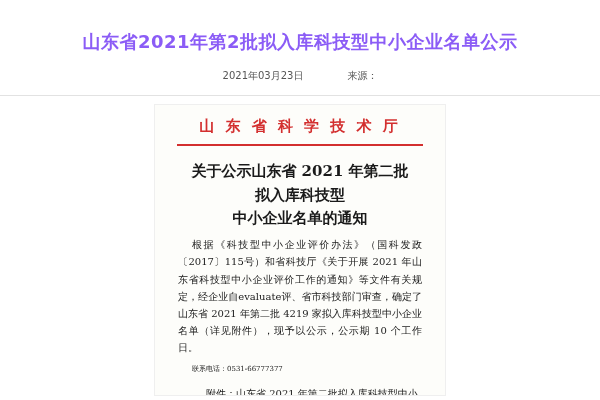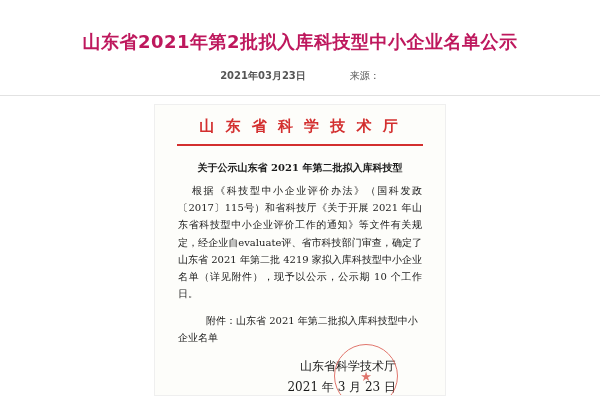--- a/index.html
+++ b/index.html
@@ -15,41 +15,40 @@
   }
   .page {
     position: relative;
     width: 600px;
     height: 400px;
     background: #ffffff;
     box-sizing: border-box;
   }
   .article-title {
     text-align: center;
-    color: #be185d;
+    color: #8b5cf6;
     font-weight: bold;
     font-size: 18px;
     letter-spacing: 0.5px;
     padding: 18px 20px 0 20px;
     line-height: 1.3;
     font-family: "DejaVu Sans", "Liberation Sans", sans-serif;
   }
   .meta-row {
     display: flex;
     justify-content: center;
     align-items: center;
     gap: 44px;
     margin-top: 16px;
     font-size: 10px;
     color: #555555;
     font-family: "DejaVu Sans", "Liberation Sans", sans-serif;
   }
   .meta-date {
     color: #555555;
-    font-weight: bold;
   }
   .meta-source {
     color: #555555;
   }
   .divider {
     width: 100%;
     height: 1px;
     background: #e2e2e2;
     margin-top: 12px;
   }
@@ -78,21 +77,21 @@
     font-family: "DejaVu Serif", "Liberation Serif", serif;
   }
   .doc-rule {
     width: 246px;
     height: 2px;
     background: #d32f2f;
     margin: 8px auto 0 auto;
   }
   .doc-title {
     text-align: center;
-    font-size: 10px;
+    font-size: 15px;
     font-weight: bold;
     color: #1a1a1a;
     margin: 14px auto 0 auto;
     width: 230px;
     line-height: 1.55;
     font-family: "DejaVu Serif", "Liberation Serif", serif;
   }
   .doc-salutation {
     font-size: 7.5px;
     color: #1a1a1a;
@@ -180,27 +179,29 @@
   <div class="divider"></div>
 
   <div class="doc-wrap">
     <div class="doc">
 
       <div class="doc-header">山 东 省 科 学 技 术 厅</div>
       <div class="doc-rule"></div>
 
       <div class="doc-title">
         <div>关于公示山东省 2021 年第二批拟入库科技型</div>
+        <div>中小企业名单的通知</div>
       </div>
 
 
       <div class="doc-body">
         <p class="doc-para">根据《科技型中小企业评价办法》（国科发政〔2017〕115号）和省科技厅《关于开展 2021 年山东省科技型中小企业评价工作的通知》等文件有关规定，经企业自evaluate评、省市科技部门审查，确定了山东省 2021 年第二批 4219 家拟入库科技型中小企业名单（详见附件），现予以公示，公示期 10 个工作日。</p>
 
         <div class="doc-contact">
+          <p class="doc-line">联系电话：0531-66777377</p>
         </div>
 
         <p class="doc-attach">附件：山东省 2021 年第二批拟入库科技型中小企业名单</p>
 
         <div class="doc-sign">
           <div class="seal">
             <span class="seal-star">★</span>
 
           </div>
           <div class="sign-line">山东省科学技术厅</div>

